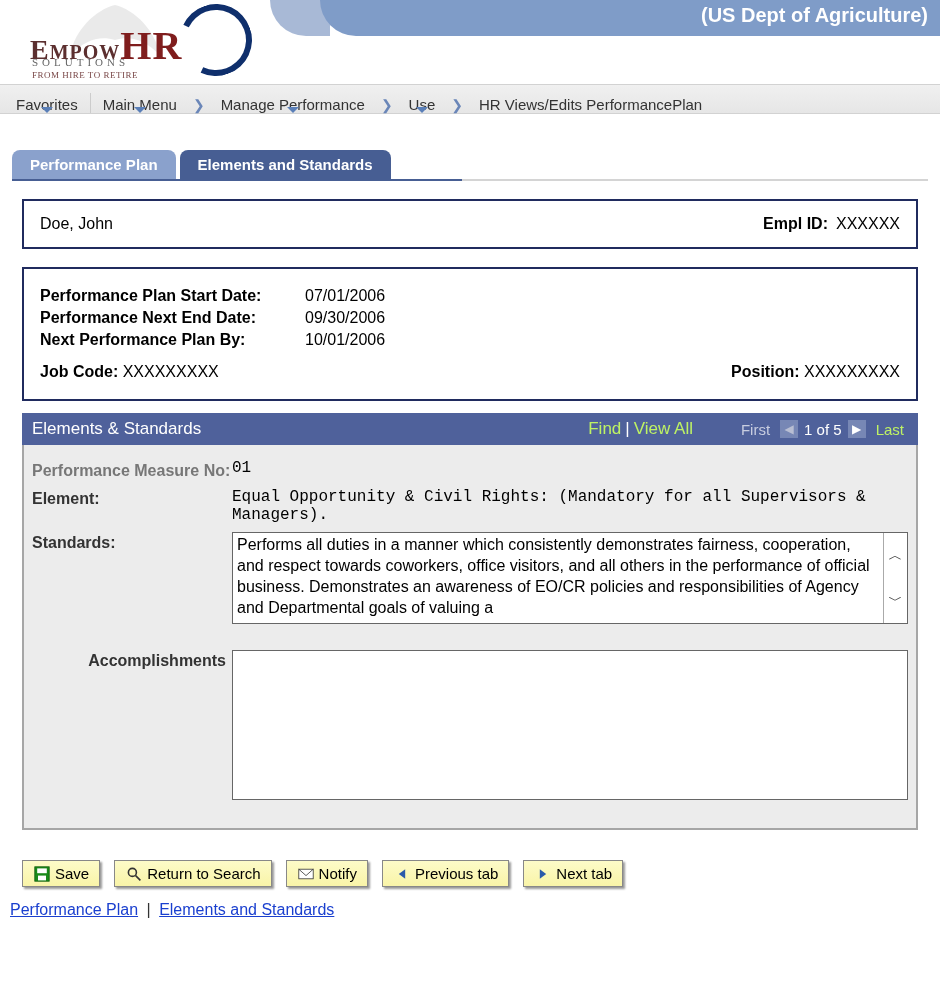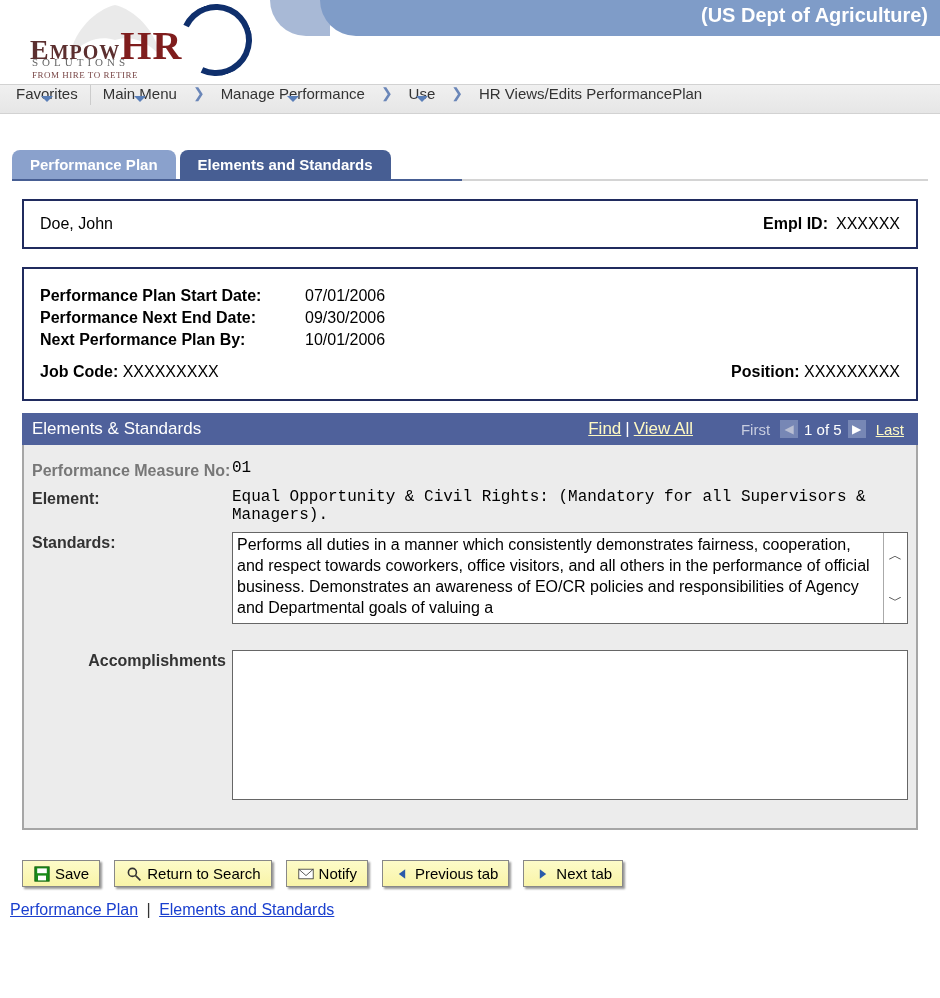--- a/index.html
+++ b/index.html
@@ -92,21 +92,21 @@
     letter-spacing: .5px;
     font-family: "Times New Roman", serif;
   }
   
   .breadcrumb {
     background: linear-gradient(#f0f0f0, #e6e6e6);
     border-top: 1px solid #d2d2d2;
     border-bottom: 1px solid #d2d2d2;
     height: 30px;
     display: flex;
-    align-items: flex-start;
+    align-items: flex-end;
     padding: 0 6px;
     font-size: 15px;
     color: #333;
   }
   .bc-item {
     position: relative;
     padding: 0 10px;
     cursor: pointer;
     color: #333;
   }
@@ -171,21 +171,21 @@
   }
   .section-hdr {
     background: #4f619b;
     color: #fff;
     display: flex;
     align-items: center;
     padding: 6px 10px;
     font-size: 17px;
   }
   .section-hdr .title { font-weight: normal; flex: 1; }
-  .section-hdr a { color: #fef9c3; text-decoration: underline; cursor: pointer; padding: 0 4px;}
+  .section-hdr a { color: #bef264; cursor: pointer; padding: 0 4px;}
   .pager { display: flex; align-items: center; gap: 6px; font-size: 15px;}
   .pager .sq {
     width: 18px; height: 18px;
     background: #7787b5;
     display: inline-flex;
     align-items: center; justify-content: center;
     font-size: 12px;
     cursor: pointer;
     color: #b8bed3;
   }

